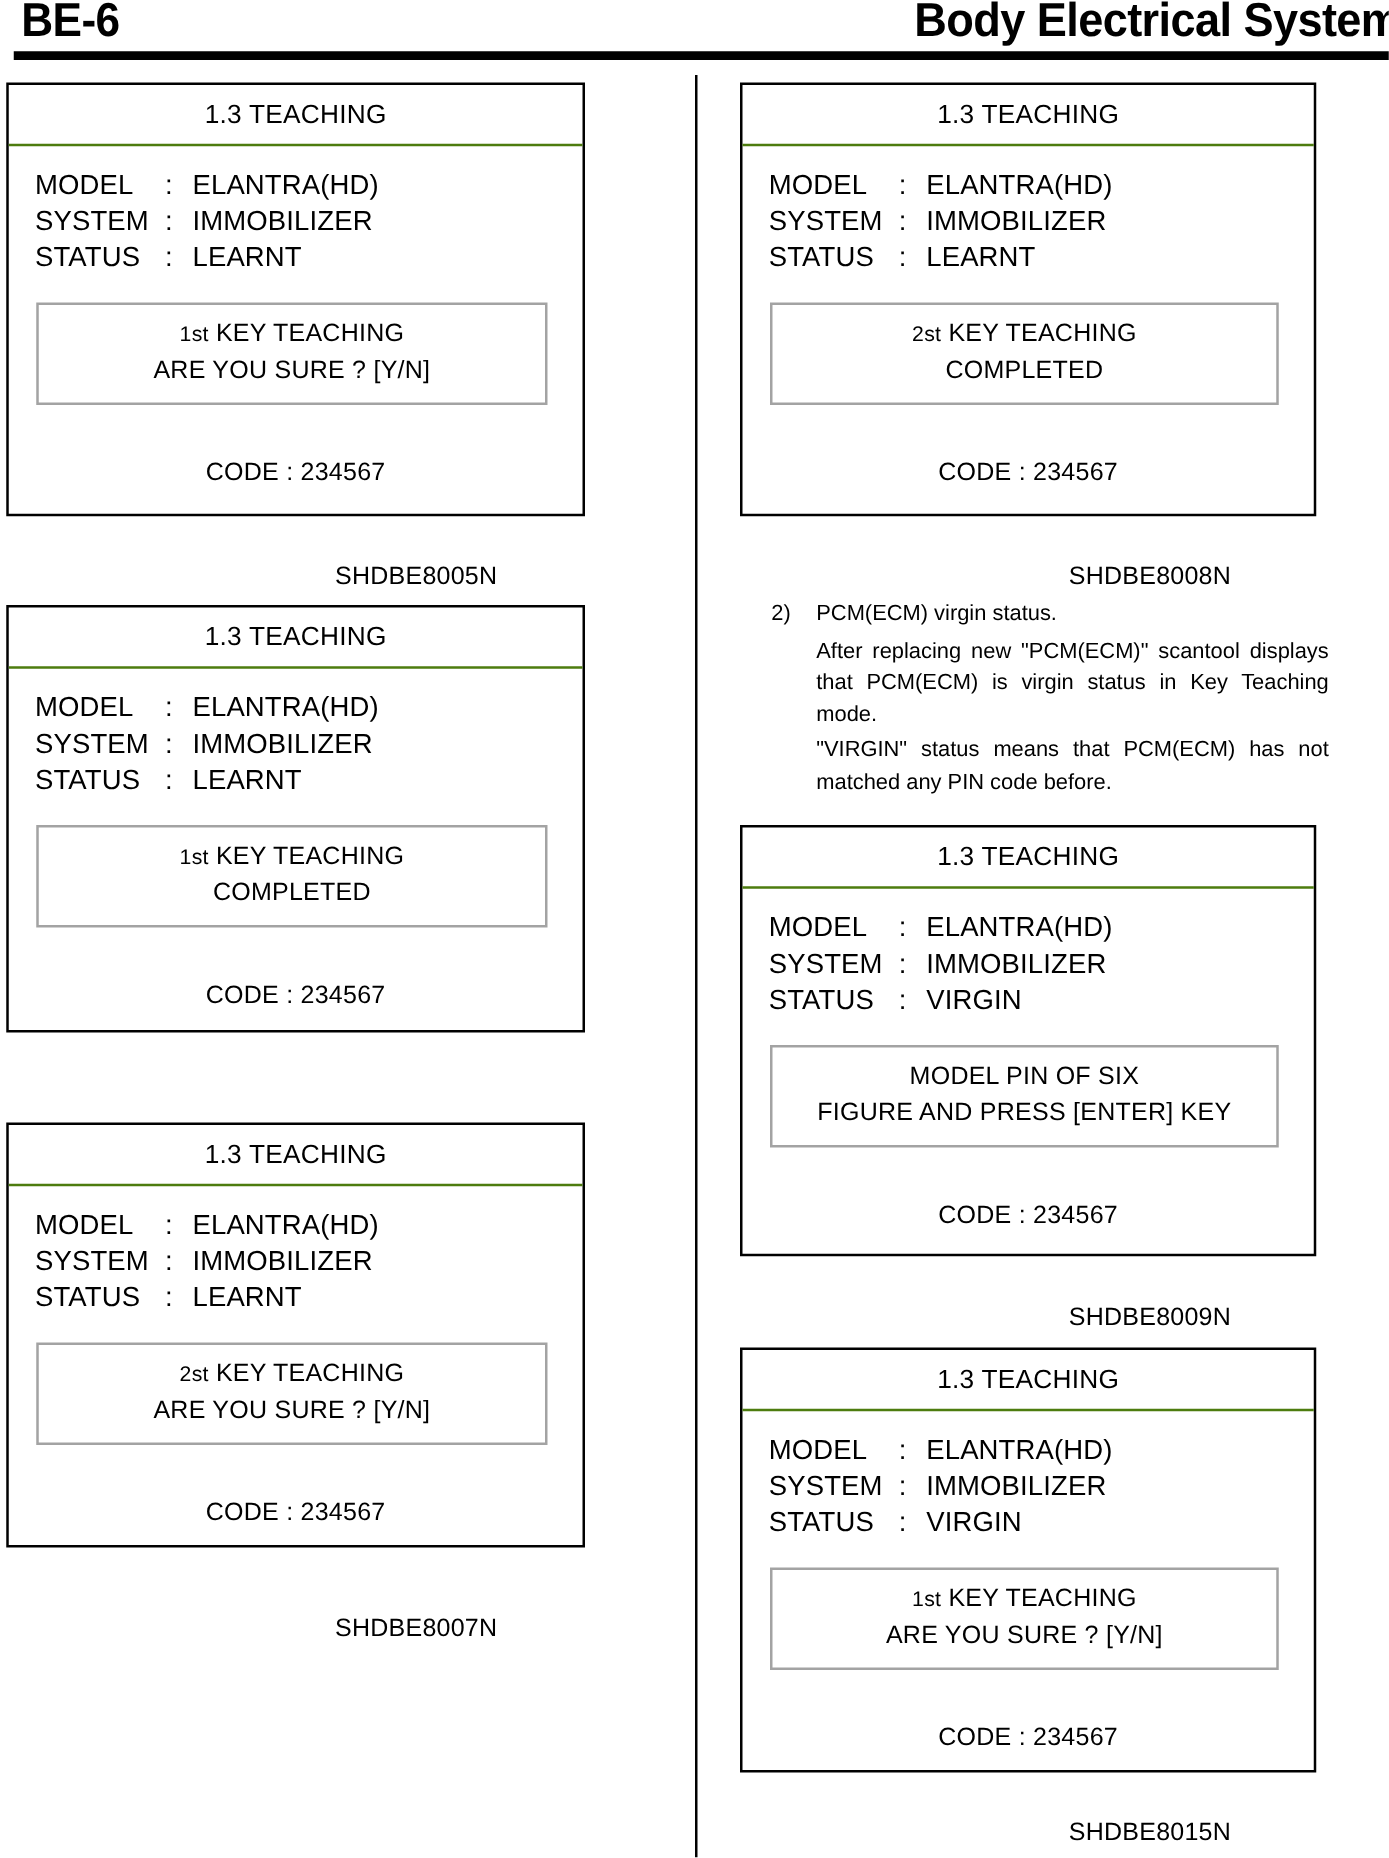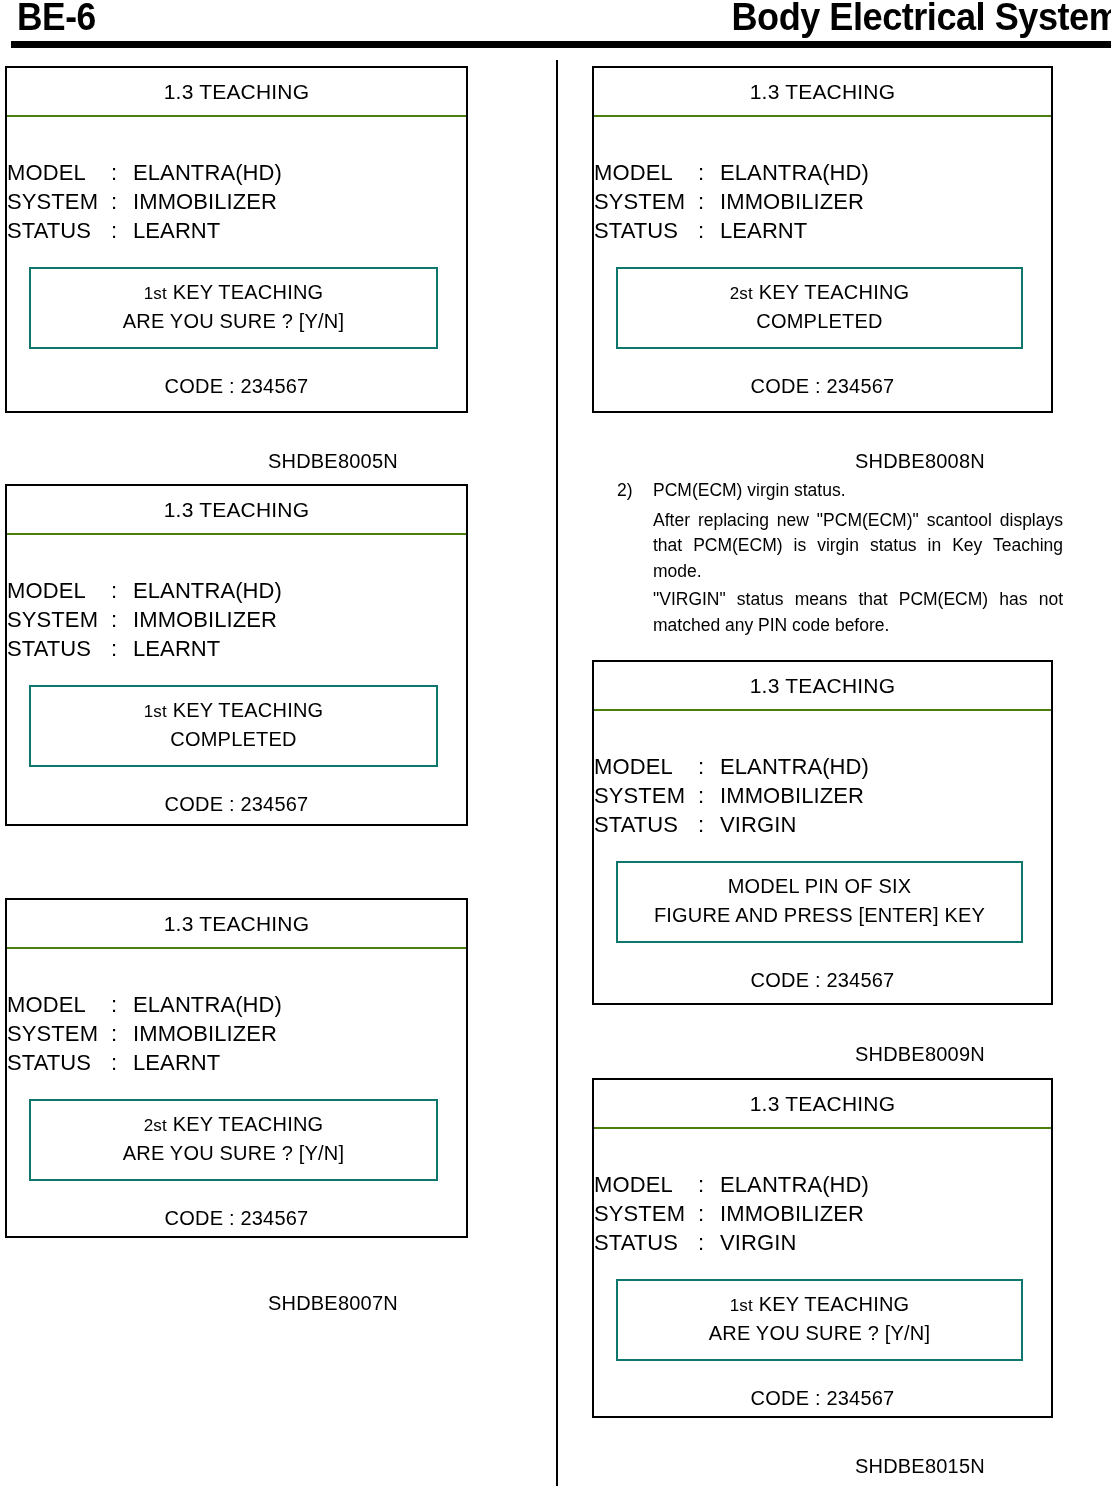--- a/index.html
+++ b/index.html
@@ -80,61 +80,61 @@
     justify-content: center;
     font-size: 21px;
     letter-spacing: 0.2px;
   }
   .screen-body {
     position: relative;
     padding: 16px 0 0 0;
     box-sizing: border-box;
   }
   .info-lines {
+    padding-left: 21px;
     font-size: 22px;
     line-height: 1.32;
     letter-spacing: 0.1px;
-    margin-top: 25px;
   }
   .info-row {
     display: flex;
     white-space: pre;
   }
   .info-label {
     display: inline-block;
     width: 104px;
   }
   .info-colon {
     display: inline-block;
     width: 22px;
   }
   .info-value {
     display: inline-block;
   }
 
   .msg-box {
     margin: 22px 28px 0 22px;
-    border: 2px solid #0f766e;
+    border: 2px solid #a3a3a3;
     box-sizing: border-box;
     padding: 9px 0 11px 0;
     text-align: center;
   }
   .msg-line {
     font-size: 20px;
     line-height: 1.45;
     letter-spacing: 0.2px;
   }
   .msg-line .ord {
     font-size: 17px;
   }
 
   .code-line {
     text-align: center;
     font-size: 20px;
-    margin-top: 26px;
+    margin-top: 43px;
     letter-spacing: 0.2px;
   }
 
   
   .caption {
     position: absolute;
     font-size: 20px;
     text-align: left;
     letter-spacing: 0.2px;
   }

